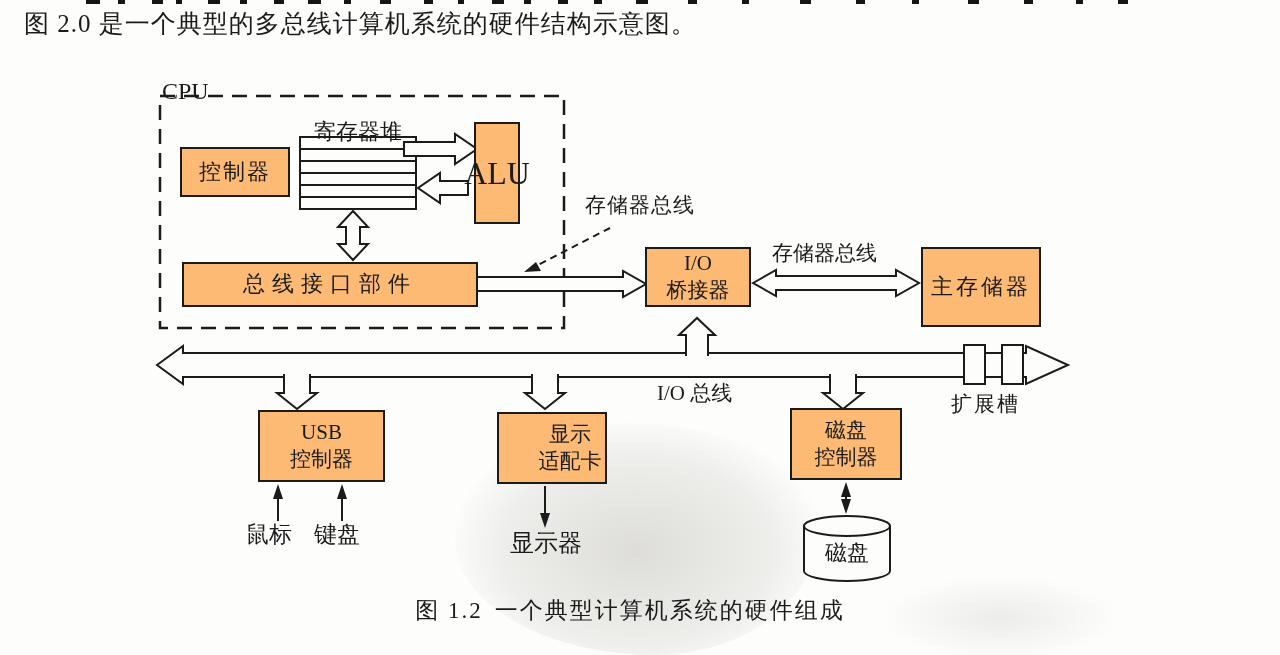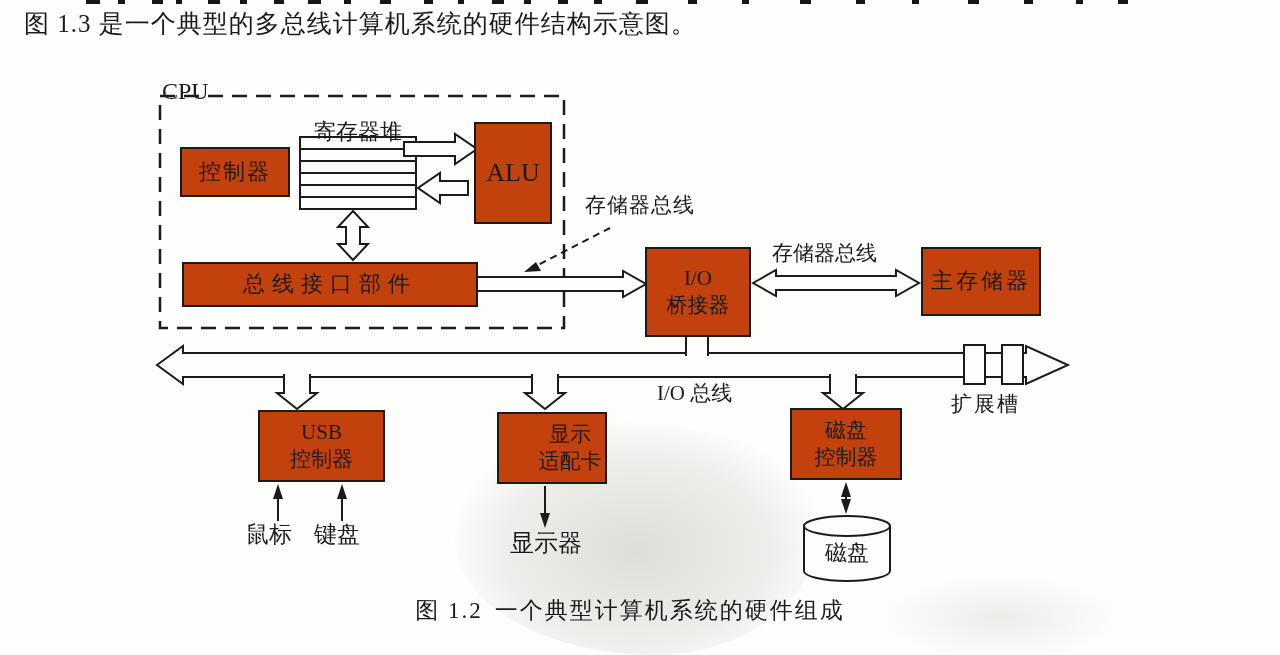--- a/index.html
+++ b/index.html
@@ -8,21 +8,21 @@
     background:#fdfdfc;
     font-family:"Liberation Serif","DejaVu Serif",serif;
     color:#1b1b1b;
   }
   .layer{position:absolute;left:0;top:0;}
   #art{z-index:1;}
   .wm{position:absolute;z-index:0;pointer-events:none;}
   .txt{position:absolute;z-index:2;line-height:1.25;white-space:nowrap;}
   .box{
     position:absolute;z-index:2;box-sizing:border-box;
-    border:2px solid #1b1b1b;background:#c2410c;
+    border:2px solid #1b1b1b;background:#fdba74;
     display:flex;align-items:center;justify-content:center;
     text-align:center;white-space:pre-line;line-height:1.28;
   }
   .center{text-align:center;}
   svg .ln{stroke:#1b1b1b;stroke-width:2;fill:none;}
   svg .hollow{fill:#fdfdfc;stroke:#1b1b1b;stroke-width:2;stroke-linejoin:miter;}
   svg .solid{fill:#1b1b1b;stroke:none;}
   svg .mark{fill:#161616;}
 </style>
 </head>
@@ -115,40 +115,40 @@
     <polygon class="solid" points="846,482 841,497 851,497"></polygon>
     <polygon class="solid" points="846,514 841,499 851,499"></polygon>
   </g>
 
   <g>
     <path class="hollow" d="M804,526 L804,571 A43,10 0 0 0 890,571 L890,526"></path>
     <ellipse class="hollow" cx="847" cy="526" rx="43" ry="10"></ellipse>
   </g>
 </svg>
 
-<div class="txt" style="left:24px;top:8px;font-size:25px;letter-spacing:1px;">图 1.3 是一个典型的多总线计算机系统的硬件结构示意图。</div>
+<div class="txt" style="left:24px;top:8px;font-size:25px;letter-spacing:1px;">图 2.0 是一个典型的多总线计算机系统的硬件结构示意图。</div>
 
 <div class="txt" style="left:162px;top:76px;font-size:24px;">CPU</div>
 
 <div class="txt center" style="left:300px;top:106px;width:116px;font-size:22px;margin-top:12px;">寄存器堆</div>
 
 <div class="box" style="left:180px;top:147px;width:110px;height:50px;font-size:22px;letter-spacing:2px;">控制器</div>
 
-<div class="box" style="left:474px;top:122px;width:78px;height:102px;font-size:26px;">ALU</div>
+<div class="box" style="left:474px;top:122px;width:46px;height:102px;font-size:32px;">ALU</div>
 
 <div class="box" style="left:182px;top:262px;width:296px;height:45px;font-size:22px;letter-spacing:7px;">总线接口部件</div>
 
 <div class="txt" style="left:585px;top:192px;font-size:21px;letter-spacing:1px;">存储器总线</div>
 
-<div class="box" style="left:645px;top:247px;width:106px;height:90px;font-size:21px;">I/O
+<div class="box" style="left:645px;top:247px;width:106px;height:60px;font-size:21px;">I/O
 桥接器</div>
 
 <div class="txt" style="left:772px;top:240px;font-size:21px;">存储器总线</div>
 
-<div class="box" style="left:921px;top:247px;width:120px;height:69px;font-size:22px;letter-spacing:3px;">主存储器</div>
+<div class="box" style="left:921px;top:247px;width:120px;height:80px;font-size:22px;letter-spacing:3px;">主存储器</div>
 
 <div class="txt" style="left:657px;top:380px;font-size:21px;">I/O 总线</div>
 
 <div class="txt" style="left:951px;top:391px;font-size:21px;letter-spacing:2px;">扩展槽</div>
 
 <div class="box" style="left:258px;top:410px;width:127px;height:72px;font-size:21px;">USB
 控制器</div>
 
 <div class="box" style="left:497px;top:412px;width:110px;height:72px;font-size:21px;padding-left:36px;">显示
 适配卡</div>

